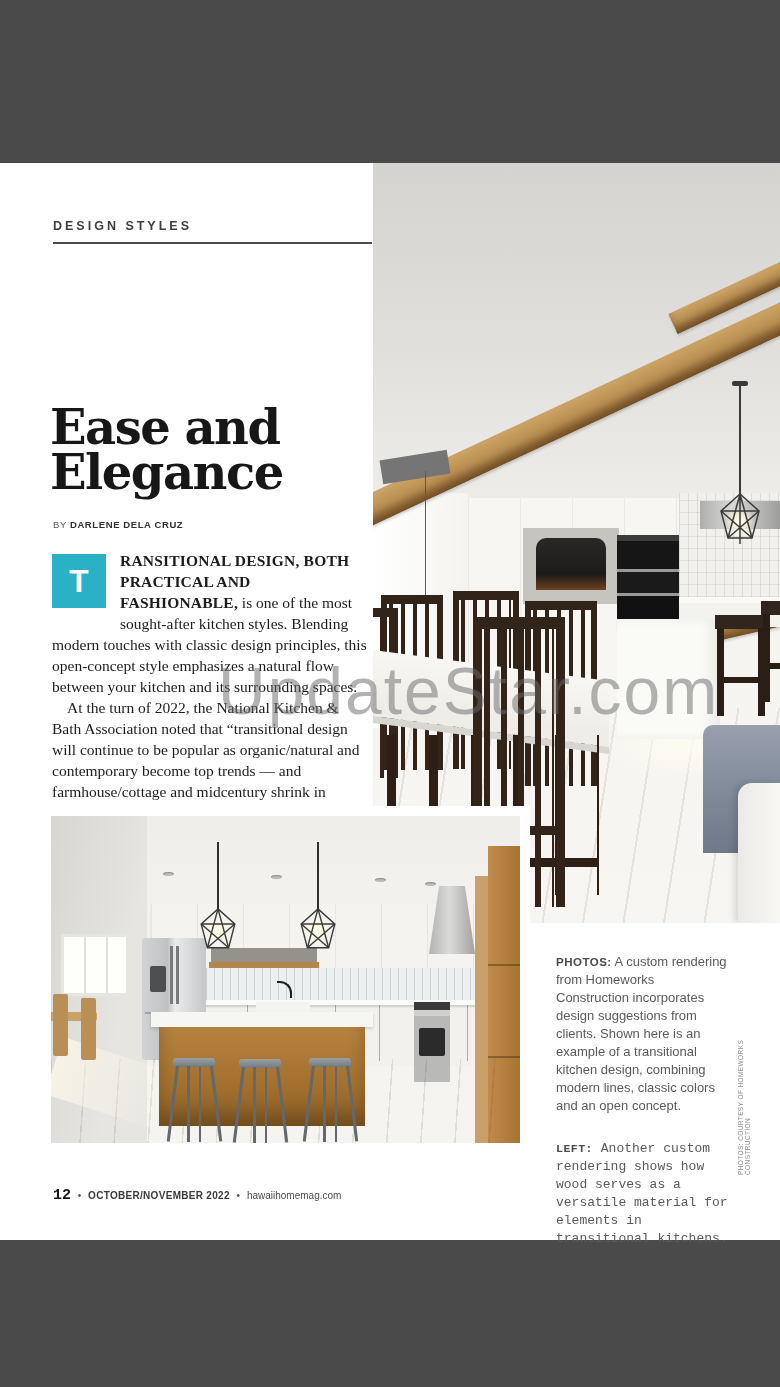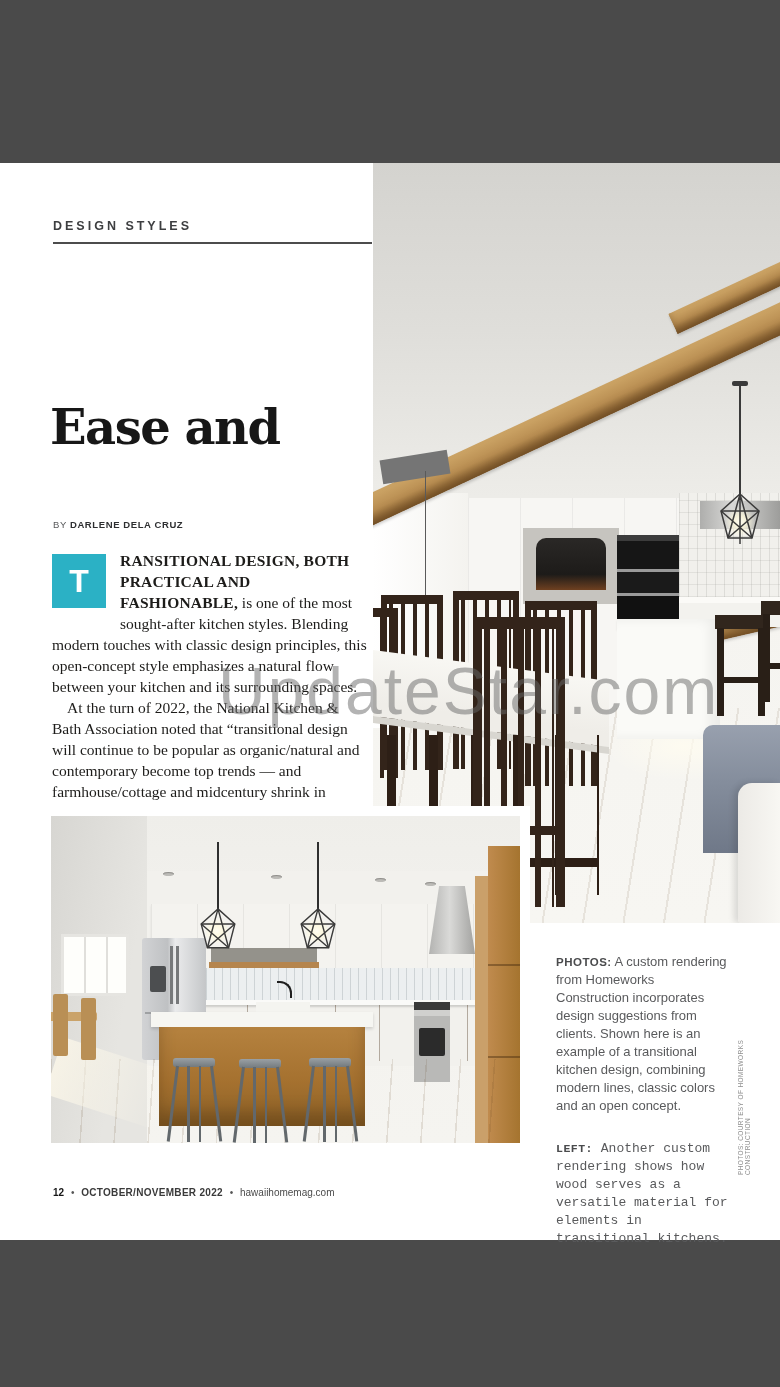--- a/index.html
+++ b/index.html
@@ -29,21 +29,21 @@
   .lead b{letter-spacing:.2px;}
 
   
   .caption{position:absolute;left:556px;width:172px;font-size:13px;line-height:18px;color:#595a5c;}
   .caption b{font-size:11.5px;letter-spacing:.5px;color:#4a4b4d;}
   #cap-above{top:953px;}
   #cap-left{top:1140px;font-family:Liberation Mono, monospace;}
   .credit{position:absolute;left:737px;top:985px;height:190px;writing-mode:vertical-rl;
           transform:rotate(180deg);font-size:6.5px;letter-spacing:.4px;color:#8f8f8f;}
   .footer{position:absolute;left:53px;top:1187px;font-size:10px;color:#3a3a3a;}
-  .footer .pg{font-size:10px;font-weight:bold;color:#161616;}
+  .footer .pg{font-size:15px;font-weight:bold;color:#161616;font-family:Liberation Mono, monospace;}
   .footer .sep{color:#555;padding:0 4px;}
   .footer .issue{font-weight:bold;letter-spacing:.3px;color:#3a3a3a;}
   .footer .site{color:#4b4b4b;}
 
   .watermark{position:absolute;left:218px;top:653px;font-size:66px;letter-spacing:2px;
              color:rgba(104,104,104,0.5);z-index:50;}
 
   
   .photo-main{position:absolute;left:373px;top:163px;width:407px;height:760px;overflow:hidden;
      background:linear-gradient(180deg,#d4d3cf 0%,#dfdeda 22%,#ecebe7 42%,#f5f4f0 58%,#f7f6f2 100%);}
@@ -323,20 +323,21 @@
         <path d="M23 1 L11 45 M23 1 L35 45 M4 18 L42 18 M4 18 L35 45 M42 18 L11 45"></path>
       </g>
     </svg>
   </div>
 
   <div class="kicker">DESIGN STYLES</div>
   <div class="kicker-rule"></div>
 
   <div class="headline">
     <span style="display:block;">Ease and</span>
+    <span style="display:block;">Elegance</span>
   </div>
 
 
   <div class="byline">
     <span>BY </span><b>DARLENE DELA CRUZ</b>
   </div>
 
   <div class="bodycopy">
     <p class="lead">
       <span class="dropbox">

